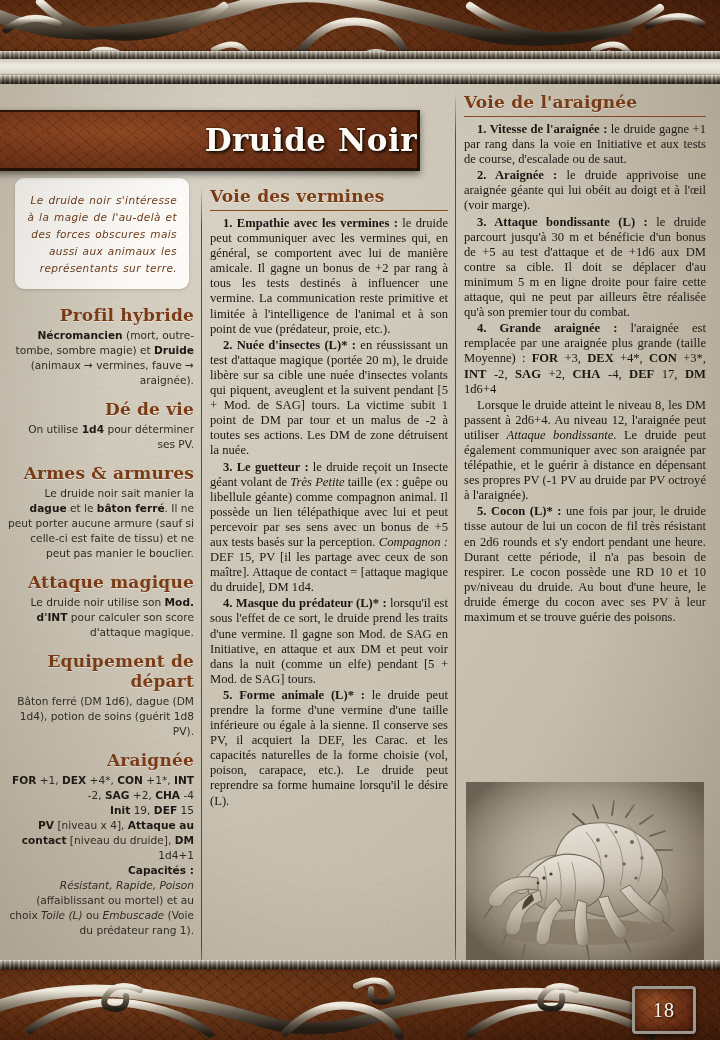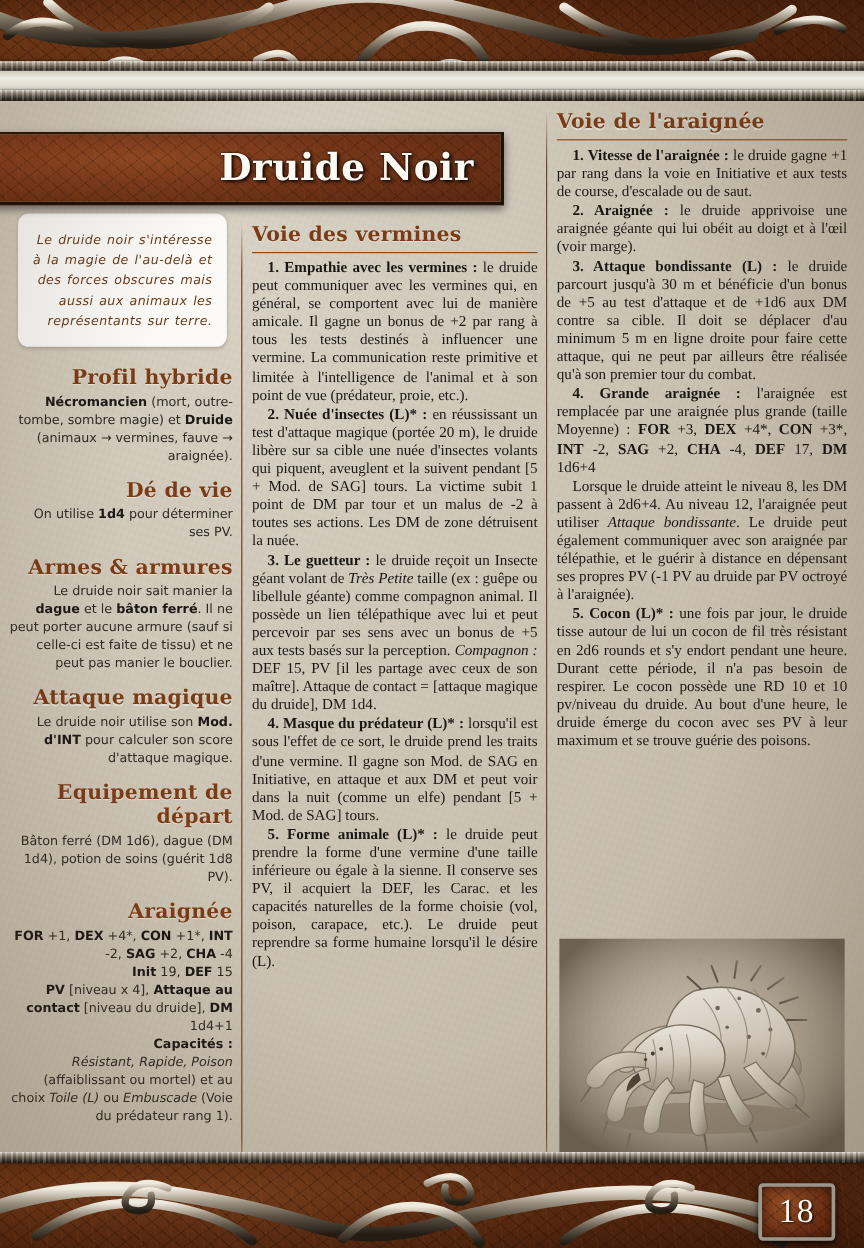--- a/index.html
+++ b/index.html
@@ -112,21 +112,20 @@
     box-shadow: 0 3px 7px rgba(0,0,0,.5);
     display: flex;
     align-items: center;
     justify-content: flex-end;
     overflow: hidden;
   }
   .title-banner .leather-crackle { opacity: .42; }
   .title-text {
     position: relative;
     z-index: 2;
-    padding-right: 22px;
     color: #fdfaf4;
     font-family: "DejaVu Serif", serif;
     font-weight: 700;
     font-size: 31px;
     letter-spacing: .5px;
     text-shadow: 2px 2px 3px rgba(0,0,0,.75), 0 0 2px rgba(0,0,0,.9);
     font-synthesis: none;
   }
 
   
@@ -244,21 +243,21 @@
     display: flex;
     align-items: center;
     justify-content: center;
     overflow: hidden;
   }
   .page-num span {
     position: relative;
     z-index: 2;
     color: #fbf7ef;
     font-family: "Liberation Serif", serif;
-    font-size: 28px;
+    font-size: 20px;
     letter-spacing: 1px;
     text-shadow: 1px 1px 2px rgba(0,0,0,.8);
   }
 </style>
 </head>
 <body>
 
 <div class="page">
 
   <div class="parchment-texture"></div>

